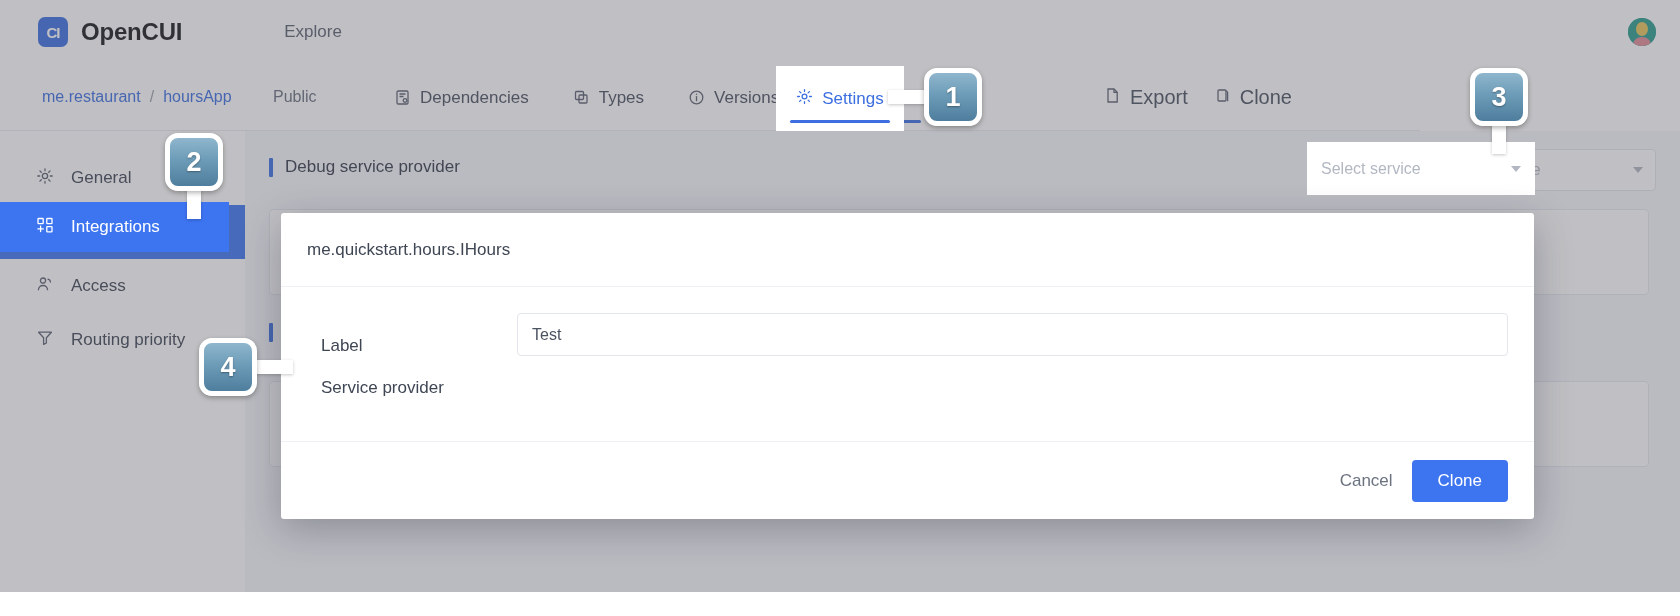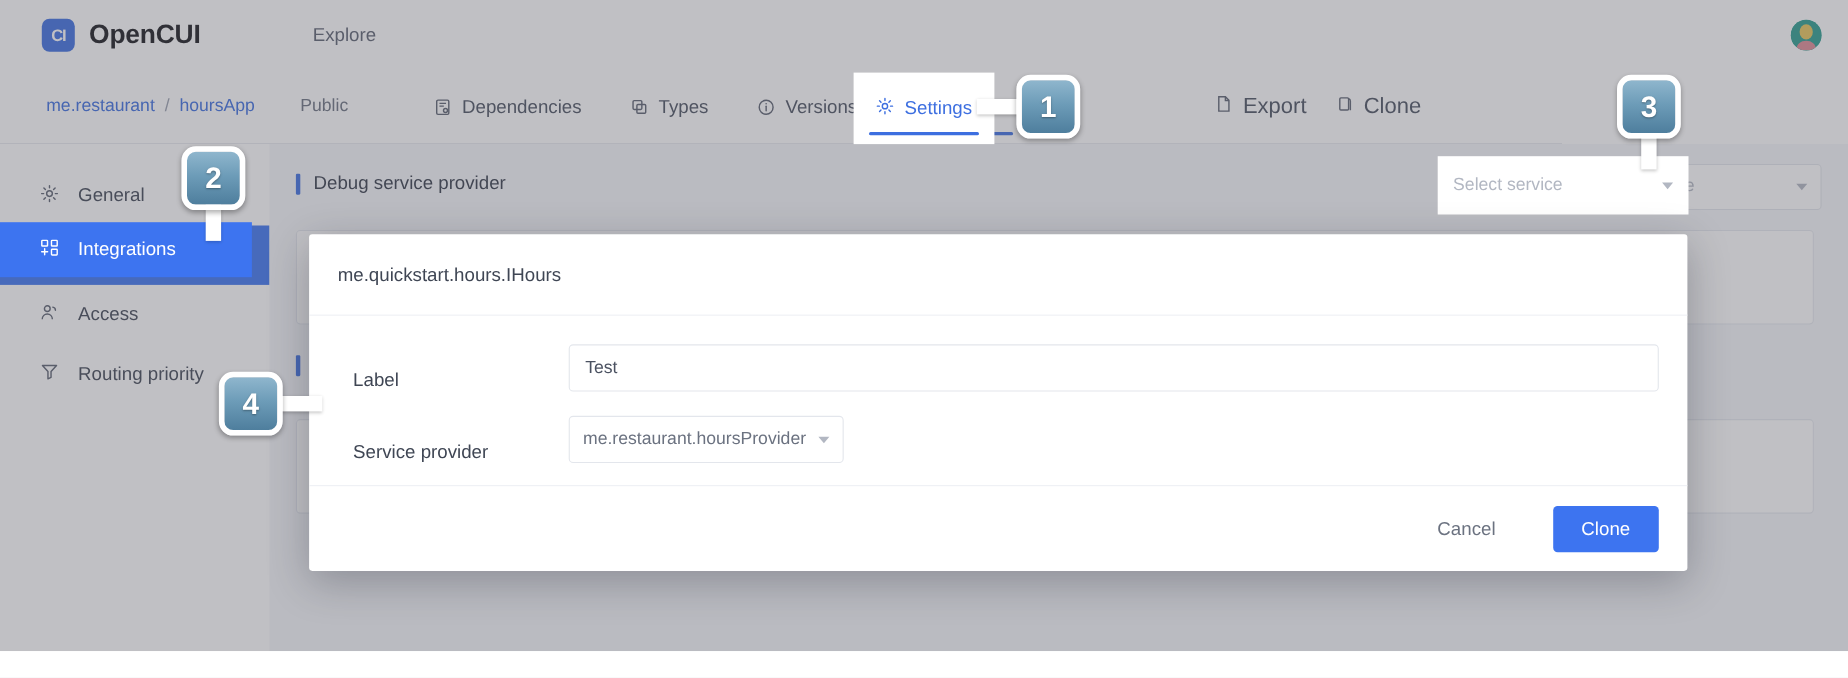--- a/index.html
+++ b/index.html
@@ -210,21 +210,21 @@
     background: #fff;
     display: flex; align-items: center;
     padding: 0 12px;
     font-size: 16px; color: #6b7280;
   }
   .modal-foot {
     position: absolute; left: 0; right: 0; bottom: 0;
     height: 78px;
     border-top: 1px solid #eef0f4;
     display: flex; align-items: center; justify-content: flex-end;
-    gap: 38px; padding-right: 26px;
+    gap: 5px; padding-right: 26px;
   }
   .btn-cancel {
     font-size: 17px; color: #6b7280;
     padding: 8px 14px;
   }
   .btn-save {
     background: #3d74f0; color: #fff;
     font-size: 17px;
     padding: 11px 26px; border-radius: 4px;
   }
@@ -464,24 +464,20 @@
 
   <div class="modal">
     <div class="modal-head">me.quickstart.hours.IHours</div>
     <div class="modal-body">
       <div class="form-row">
         <div class="form-label">Label</div>
         <div class="text-input">Test</div>
       </div>
       <div class="form-row">
         <div class="form-label">Service provider</div>
-        <div class="sel-input">
-          <span>me.restaurant.hoursProvider</span>
-          <span class="select-caret"></span>
-        </div>
       </div>
     </div>
     <div class="modal-foot">
       <div class="btn-cancel">Cancel</div>
       <div class="btn-save">Clone</div>
     </div>
   </div>
 
   <div class="callout" style="left:924px; top:68px;">
     <div class="stem left"></div>

